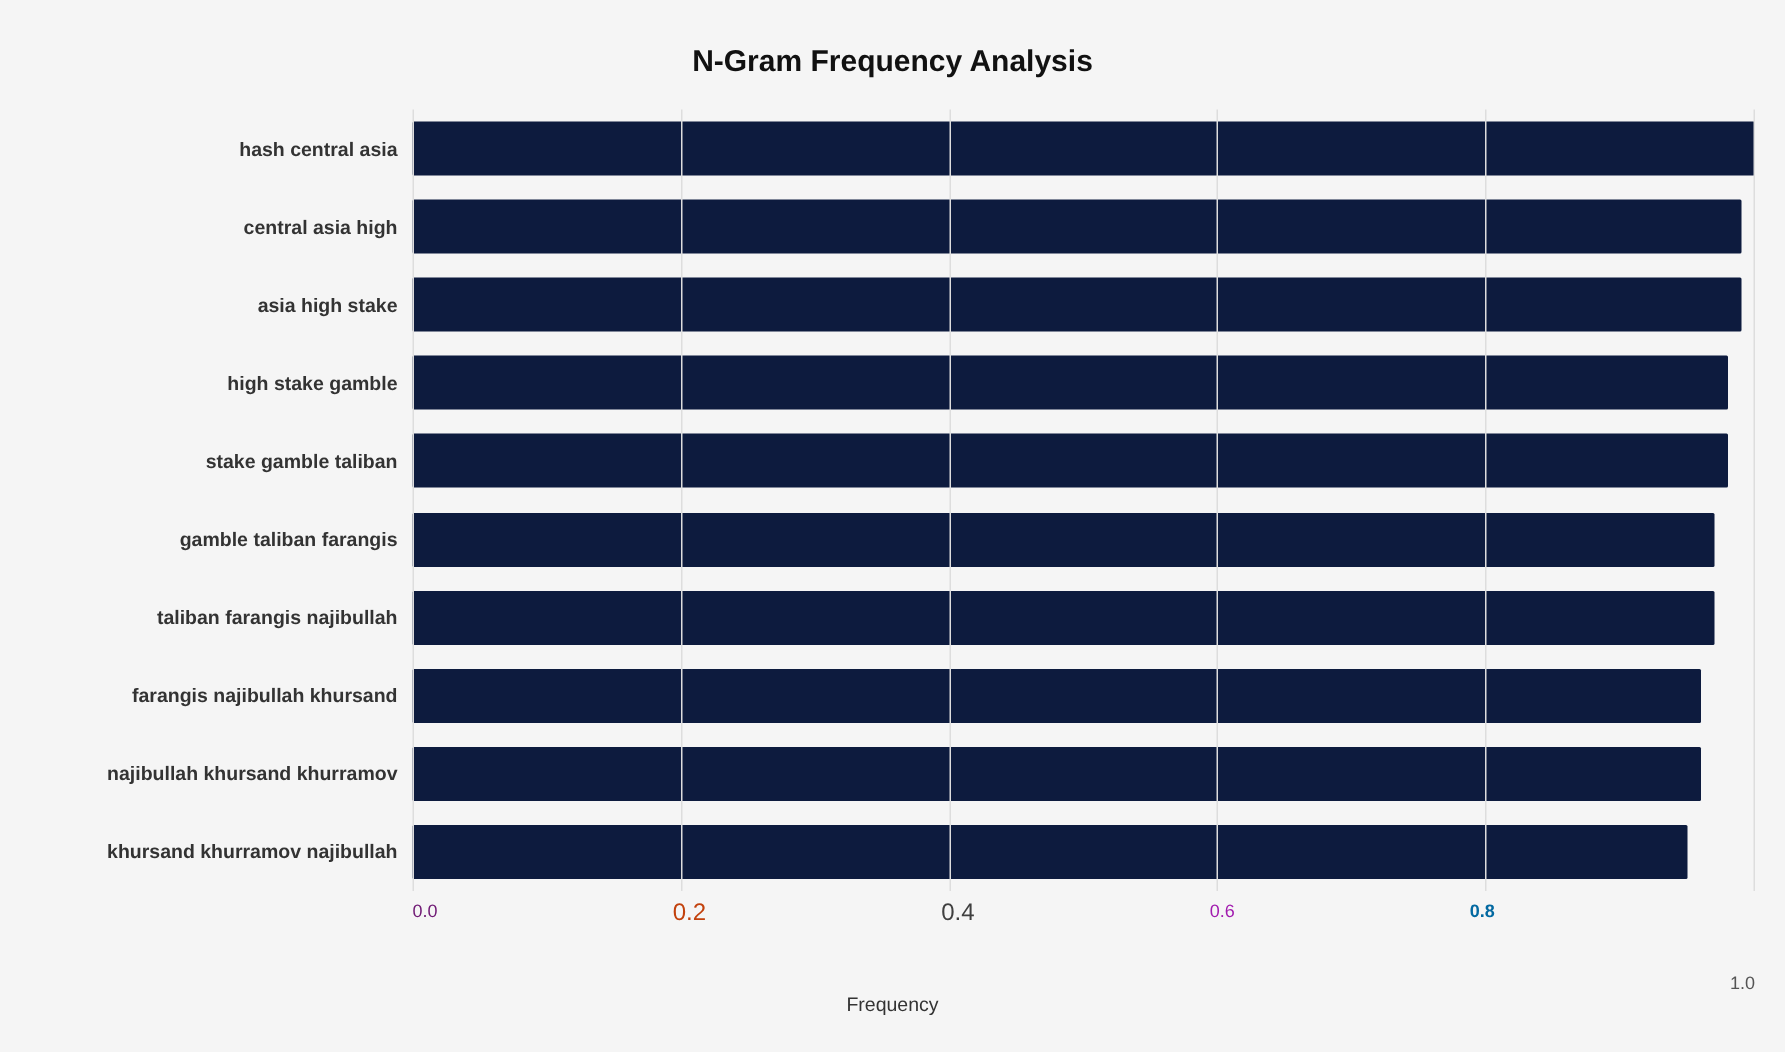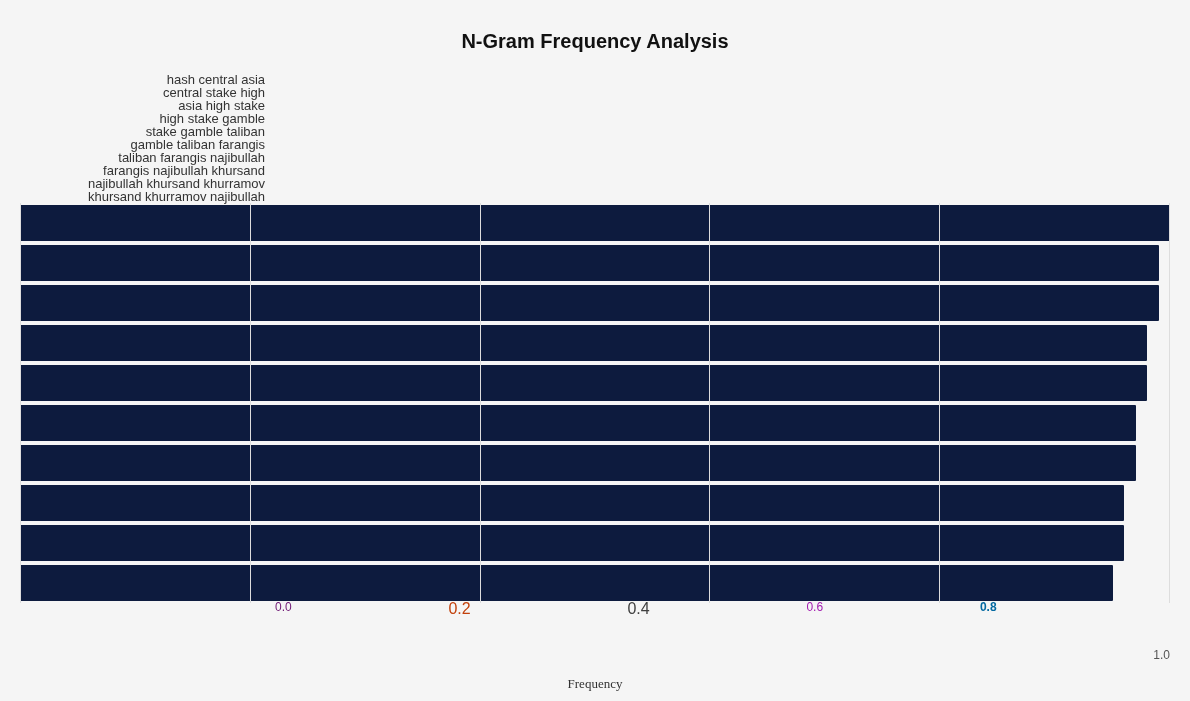--- a/index.html
+++ b/index.html
@@ -59,25 +59,25 @@
       background: #0d1b3e;
       border-radius: 1px;
     }
   </style>
 </head>
 <body>
 
 <div class="chart-container">
   <div class="chart-title">N-Gram Frequency Analysis</div>
 
-  <div style="display:flex; flex-direction:column; height: calc(100% - 100px); position:relative;">
+  <div style="display:flex; flex-direction:row; height: calc(100% - 100px); position:relative;font-weight:bold;">
 
     <div class="y-labels" id="y-labels-container">
     <div class="y-label">hash central asia</div>
-        <div class="y-label">central stake high</div>
+        <div class="y-label">central asia high</div>
         <div class="y-label">asia high stake</div>
         <div class="y-label">high stake gamble</div>
         <div class="y-label">stake gamble taliban</div>
         <div class="y-label">gamble taliban farangis</div>
         <div class="y-label">taliban farangis najibullah</div>
         <div class="y-label">farangis najibullah khursand</div>
         <div class="y-label">najibullah khursand khurramov</div>
         <div class="y-label">khursand khurramov najibullah</div>
       </div>
 
@@ -126,14 +126,14 @@
 
   <div style="display:flex; justify-content:space-between; margin-left:255px; margin-right:0px; margin-top:6px;" id="x-ticks-container">
   <div style="font-size: 12px; color: #701a75; text-align: center;">0.0</div>
       <div style="font-size: 16px; color: #c2410c; text-align: center;">0.2</div>
       <div style="font-size: 16px; color: #404040; text-align: center;">0.4</div>
       <div style="font-size: 12px; color: #a21caf; text-align: center;">0.6</div>
       <div style="font-size: 12px; color: #0369a1; text-align: right; font-weight: bold;">0.8</div>
       <div style="font-size: 12px; color: rgb(85, 85, 85); text-align: center; margin-top: 48px;">1.0</div>
     </div>
 
-  <div style="text-align:center; font-size:13px; color:#333; margin-top:14px;font-family:Liberation Serif, serif;">Frequency</div>
+  <div style="text-align:center; font-size:13px; color:#333; margin-top:0;">Frequency</div>
 </div>
 
 </body></html>

